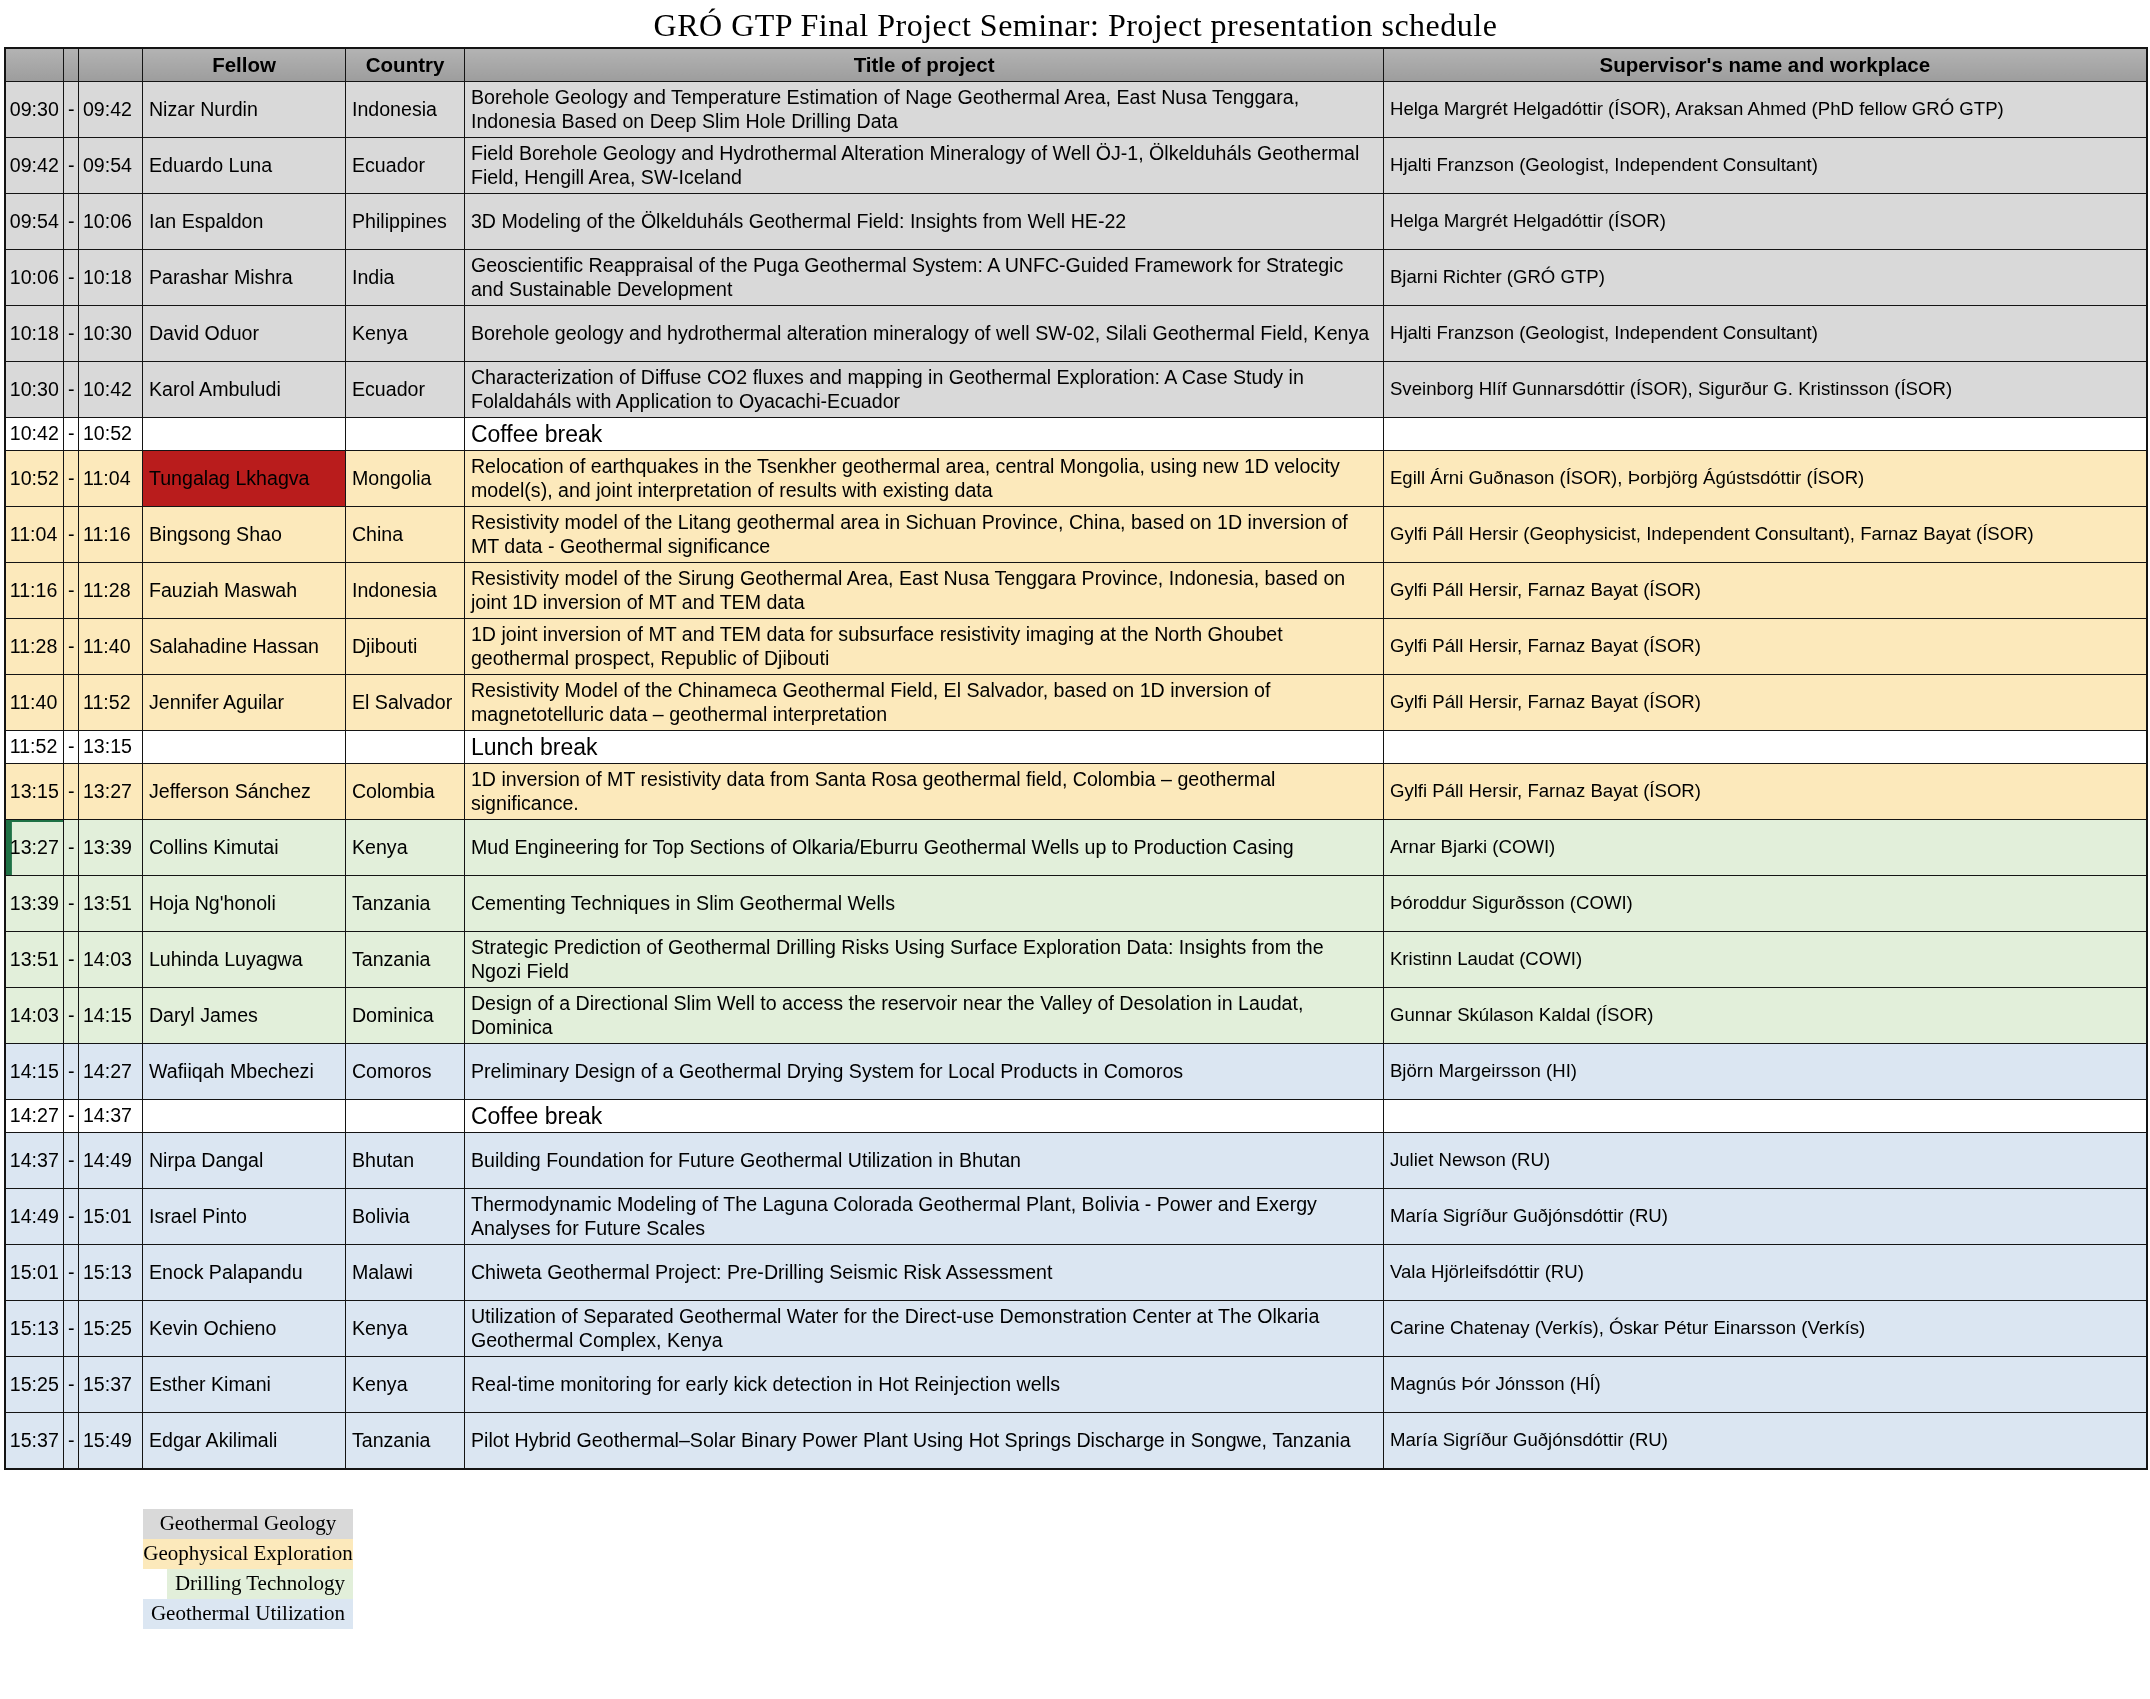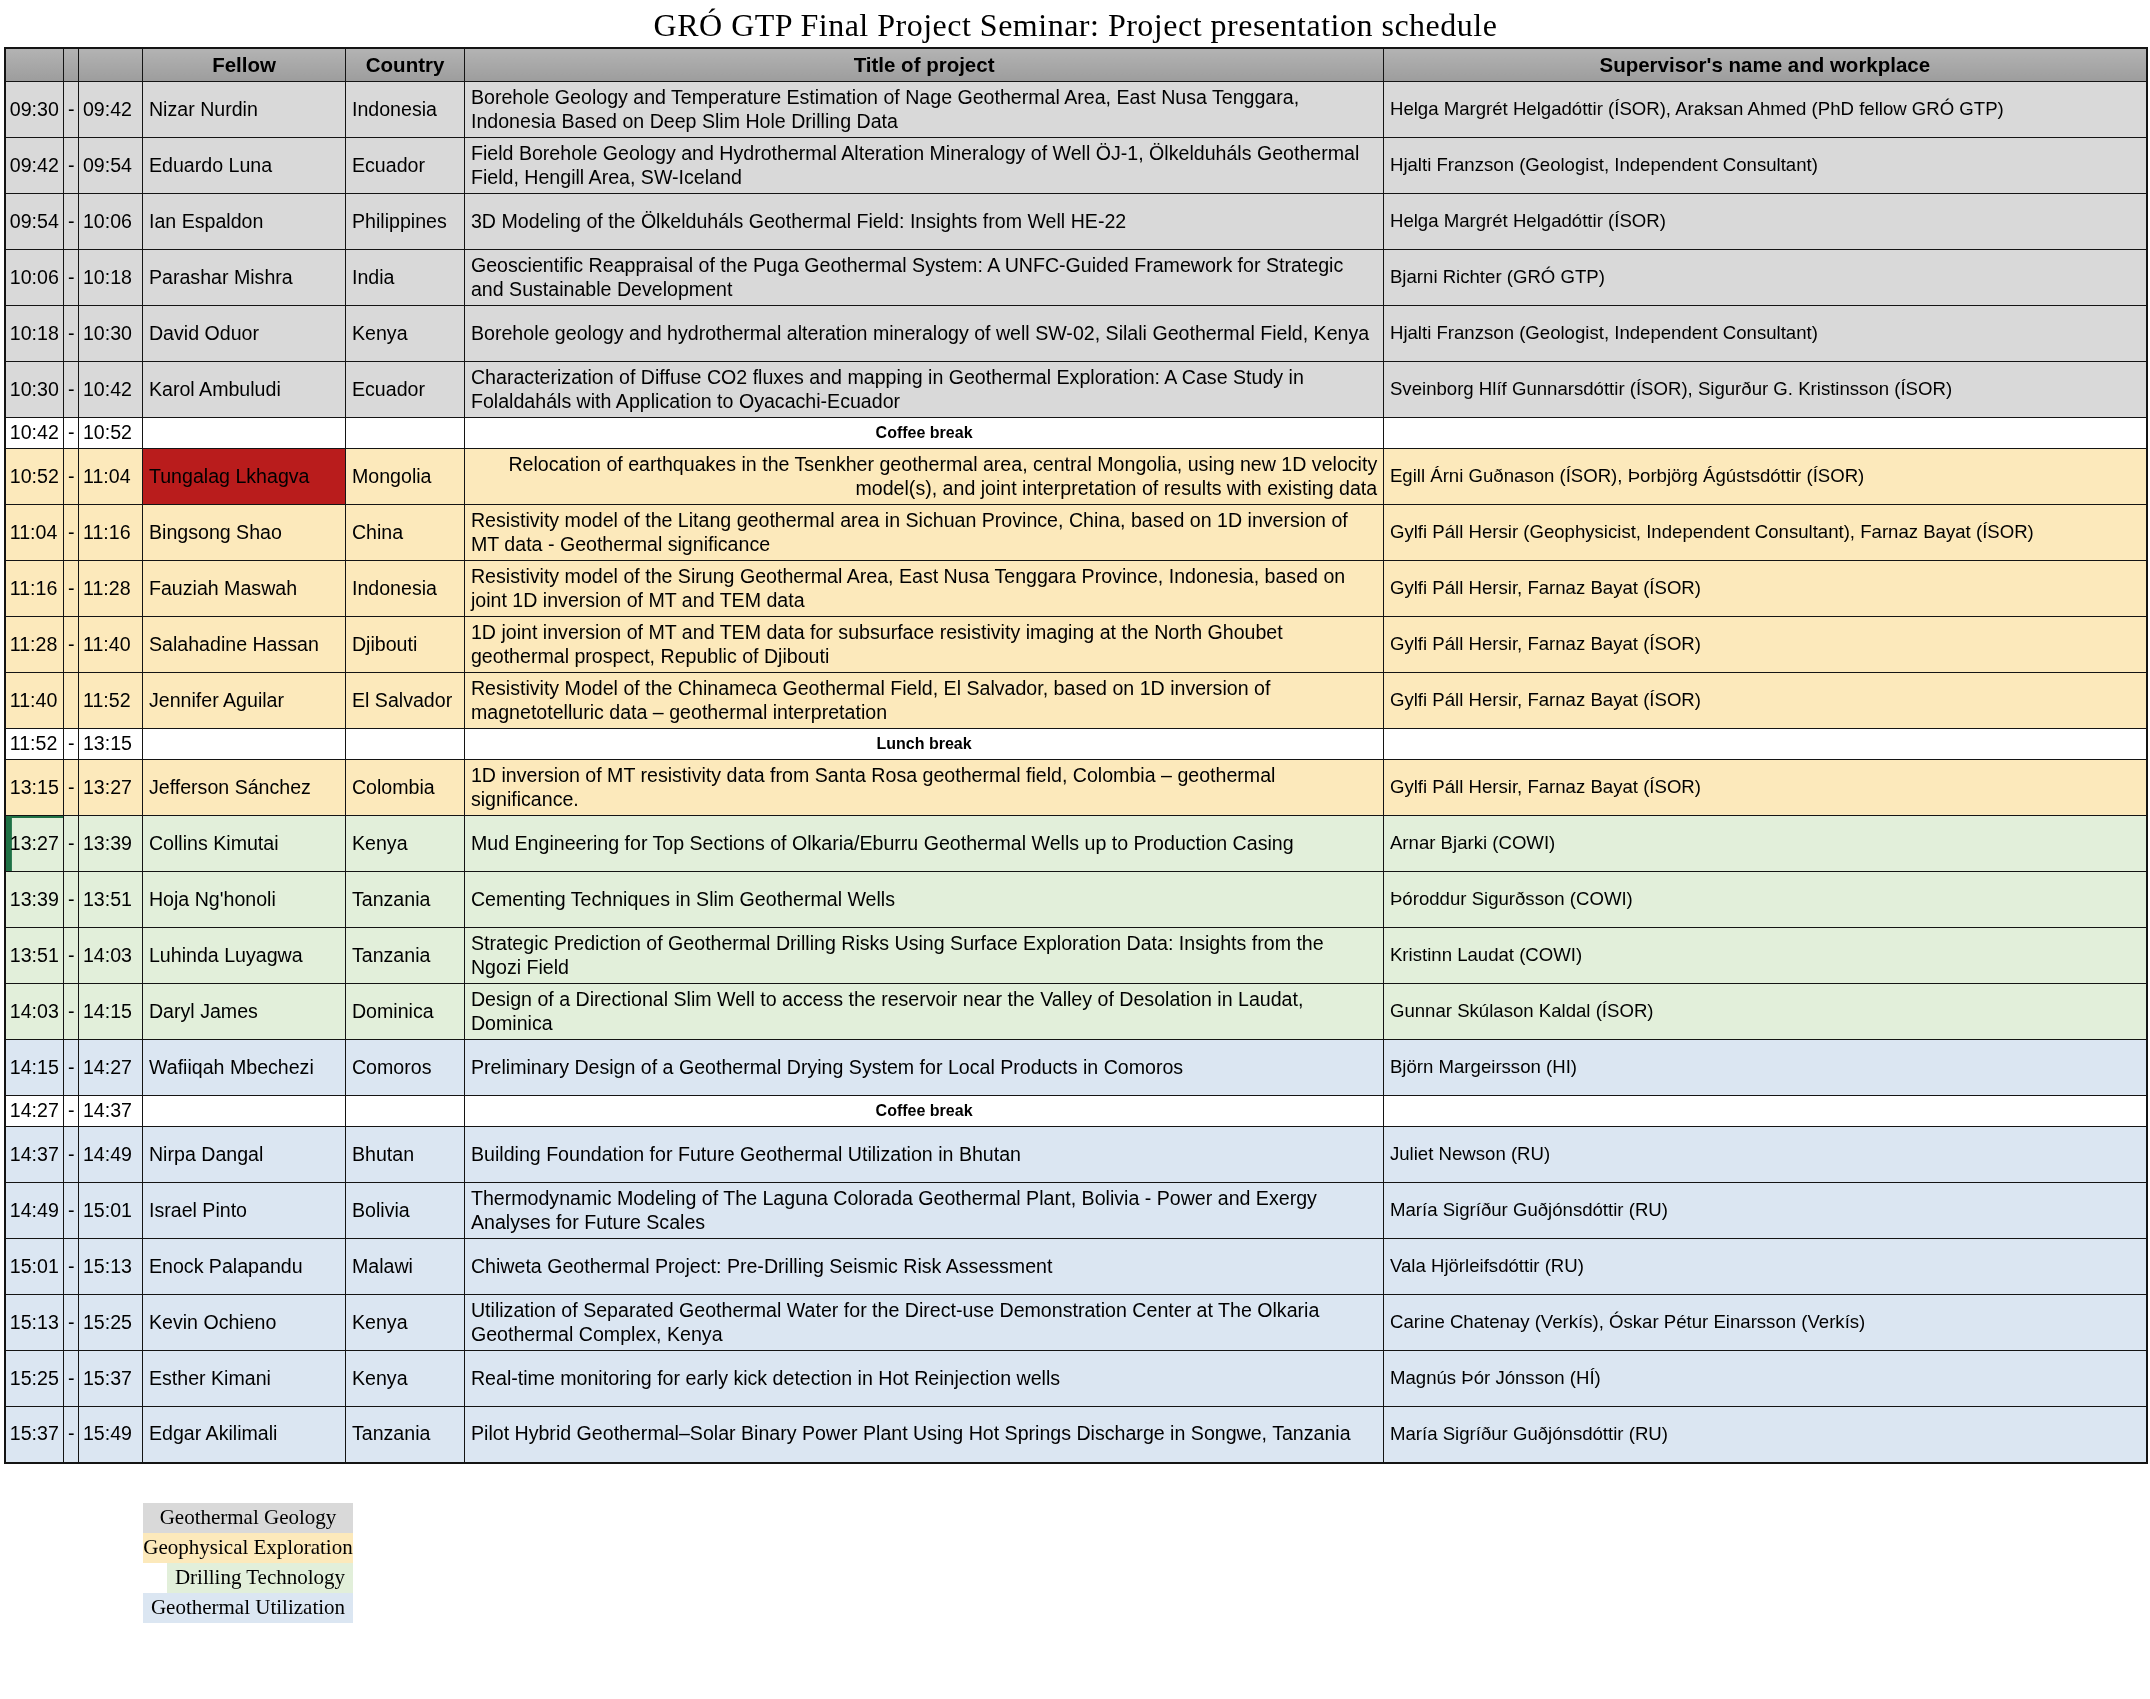--- a/index.html
+++ b/index.html
@@ -34,21 +34,21 @@
   tr.header-row td {
     background:linear-gradient(#b3b3b3,#9d9d9d);
     font-weight:bold; font-size:20.5px; text-align:center;
   }
   tr.pres-row  { height:56px; }
   tr.break-row { height:31px; }
   tr.break-row td { background:#ffffff; }
 
   td.c-start, td.c-end { padding:2px 3.9px; }
   td.c-dash { text-align:center; padding:2px 0; }
-  td.c-title.break-label { text-align:center; font-weight:bold; font-size:16px; }
+  td.c-title.break-label { text-align:left; font-weight:normal; font-size:23px; }
   td.c-supervisor { font-size:18.6px; }
 
   tr.selected td.c-start { box-shadow: inset 5.9px 0 0 0 #1e7145, inset 0 2px 0 0 #1e7145; }
 
   .legend { margin:39px 0 0 143px; width:210px; }
   .legend-row {
     height:30px; display:flex; align-items:center; justify-content:center;
     font-family:"Liberation Serif", serif; font-size:21px;
   }
 </style>
@@ -141,21 +141,21 @@
     <td class="c-country" style="background: rgb(255, 255, 255);"></td>
     <td class="c-title break-label" style="background: rgb(255, 255, 255);">Coffee break</td>
     <td class="c-supervisor" style="background: rgb(255, 255, 255);"></td>
   </tr>
         <tr class="pres-row">
     <td class="c-start" style="background: rgb(252, 233, 187);">10:52</td>
     <td class="c-dash" style="background: rgb(252, 233, 187);">-</td>
     <td class="c-end" style="background: rgb(252, 233, 187);">11:04</td>
     <td class="c-fellow" style="background: #b91c1c;">Tungalag Lkhagva</td>
     <td class="c-country" style="background: rgb(252, 233, 187);">Mongolia</td>
-    <td class="c-title" style="background: rgb(252, 233, 187); text-align: right;">Relocation of earthquakes in the Tsenkher geothermal area, central Mongolia, using new 1D velocity model(s), and joint interpretation of results with existing data</td>
+    <td class="c-title" style="background: rgb(252, 233, 187);">Relocation of earthquakes in the Tsenkher geothermal area, central Mongolia, using new 1D velocity model(s), and joint interpretation of results with existing data</td>
     <td class="c-supervisor" style="background: rgb(252, 233, 187);">Egill Árni Guðnason (ÍSOR), Þorbjörg Ágústsdóttir (ÍSOR)</td>
   </tr>
         <tr class="pres-row">
     <td class="c-start" style="background: rgb(252, 233, 187);">11:04</td>
     <td class="c-dash" style="background: rgb(252, 233, 187);">-</td>
     <td class="c-end" style="background: rgb(252, 233, 187);">11:16</td>
     <td class="c-fellow" style="background: rgb(252, 233, 187);">Bingsong Shao</td>
     <td class="c-country" style="background: rgb(252, 233, 187);">China</td>
     <td class="c-title" style="background: rgb(252, 233, 187);">Resistivity model of the Litang geothermal area in Sichuan Province, China, based on 1D inversion of MT data - Geothermal significance</td>
     <td class="c-supervisor" style="background: rgb(252, 233, 187);">Gylfi Páll Hersir (Geophysicist, Independent Consultant), Farnaz Bayat (ÍSOR)</td>

